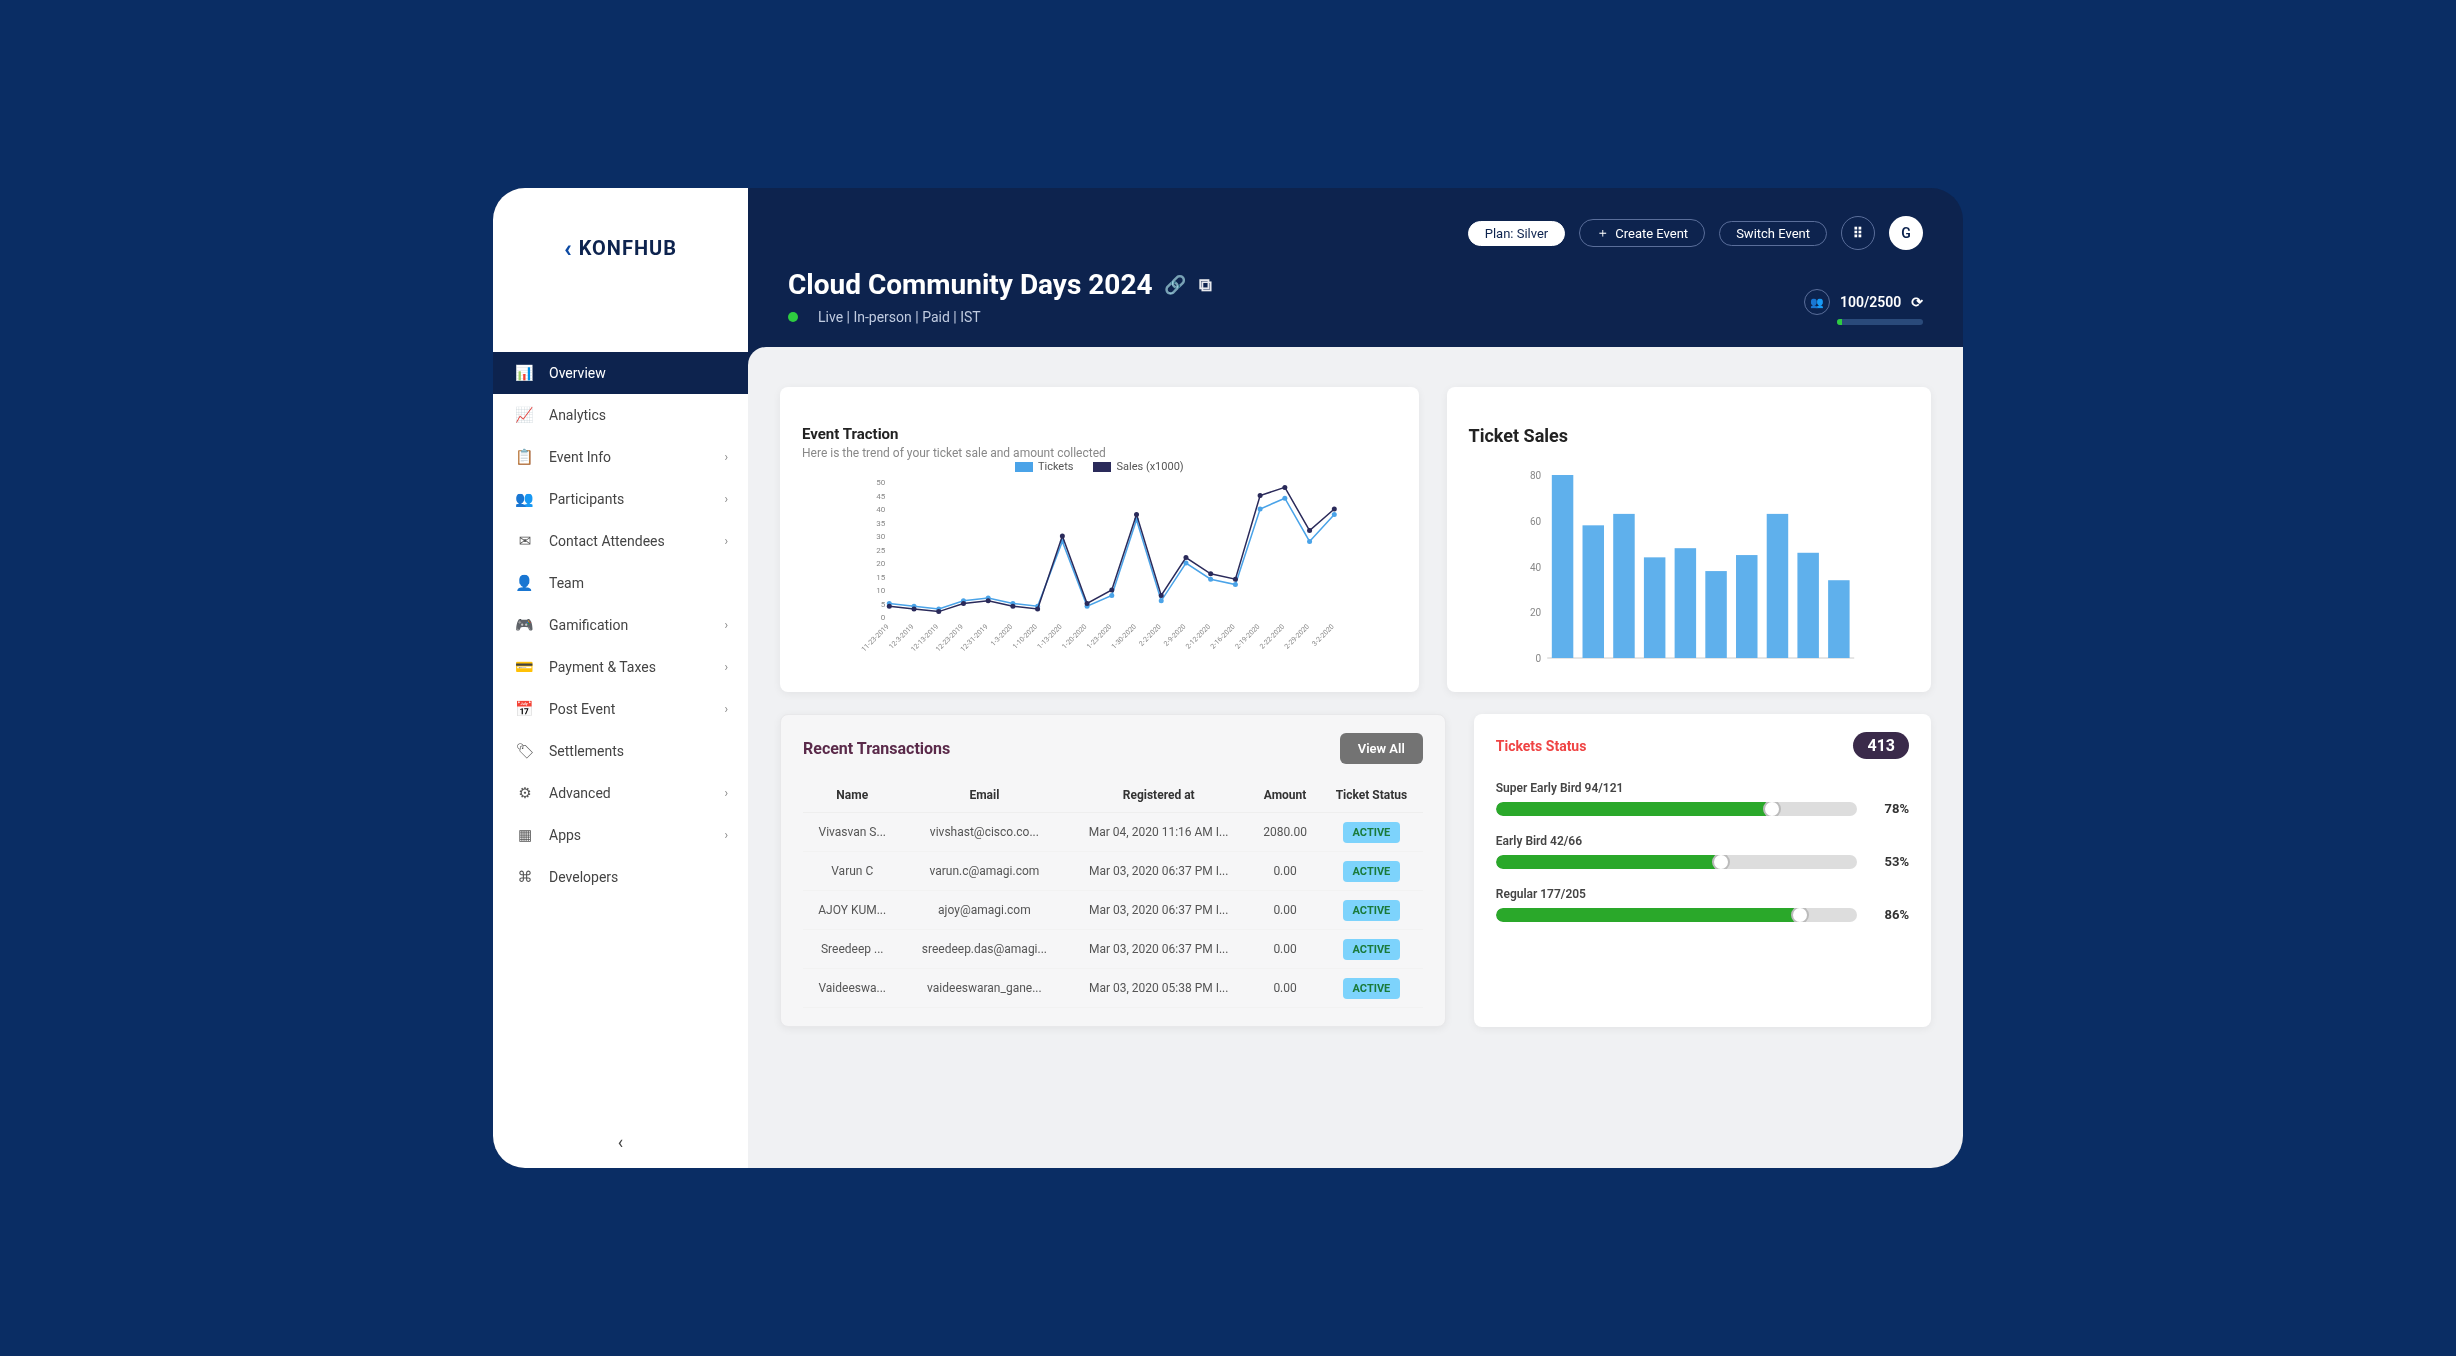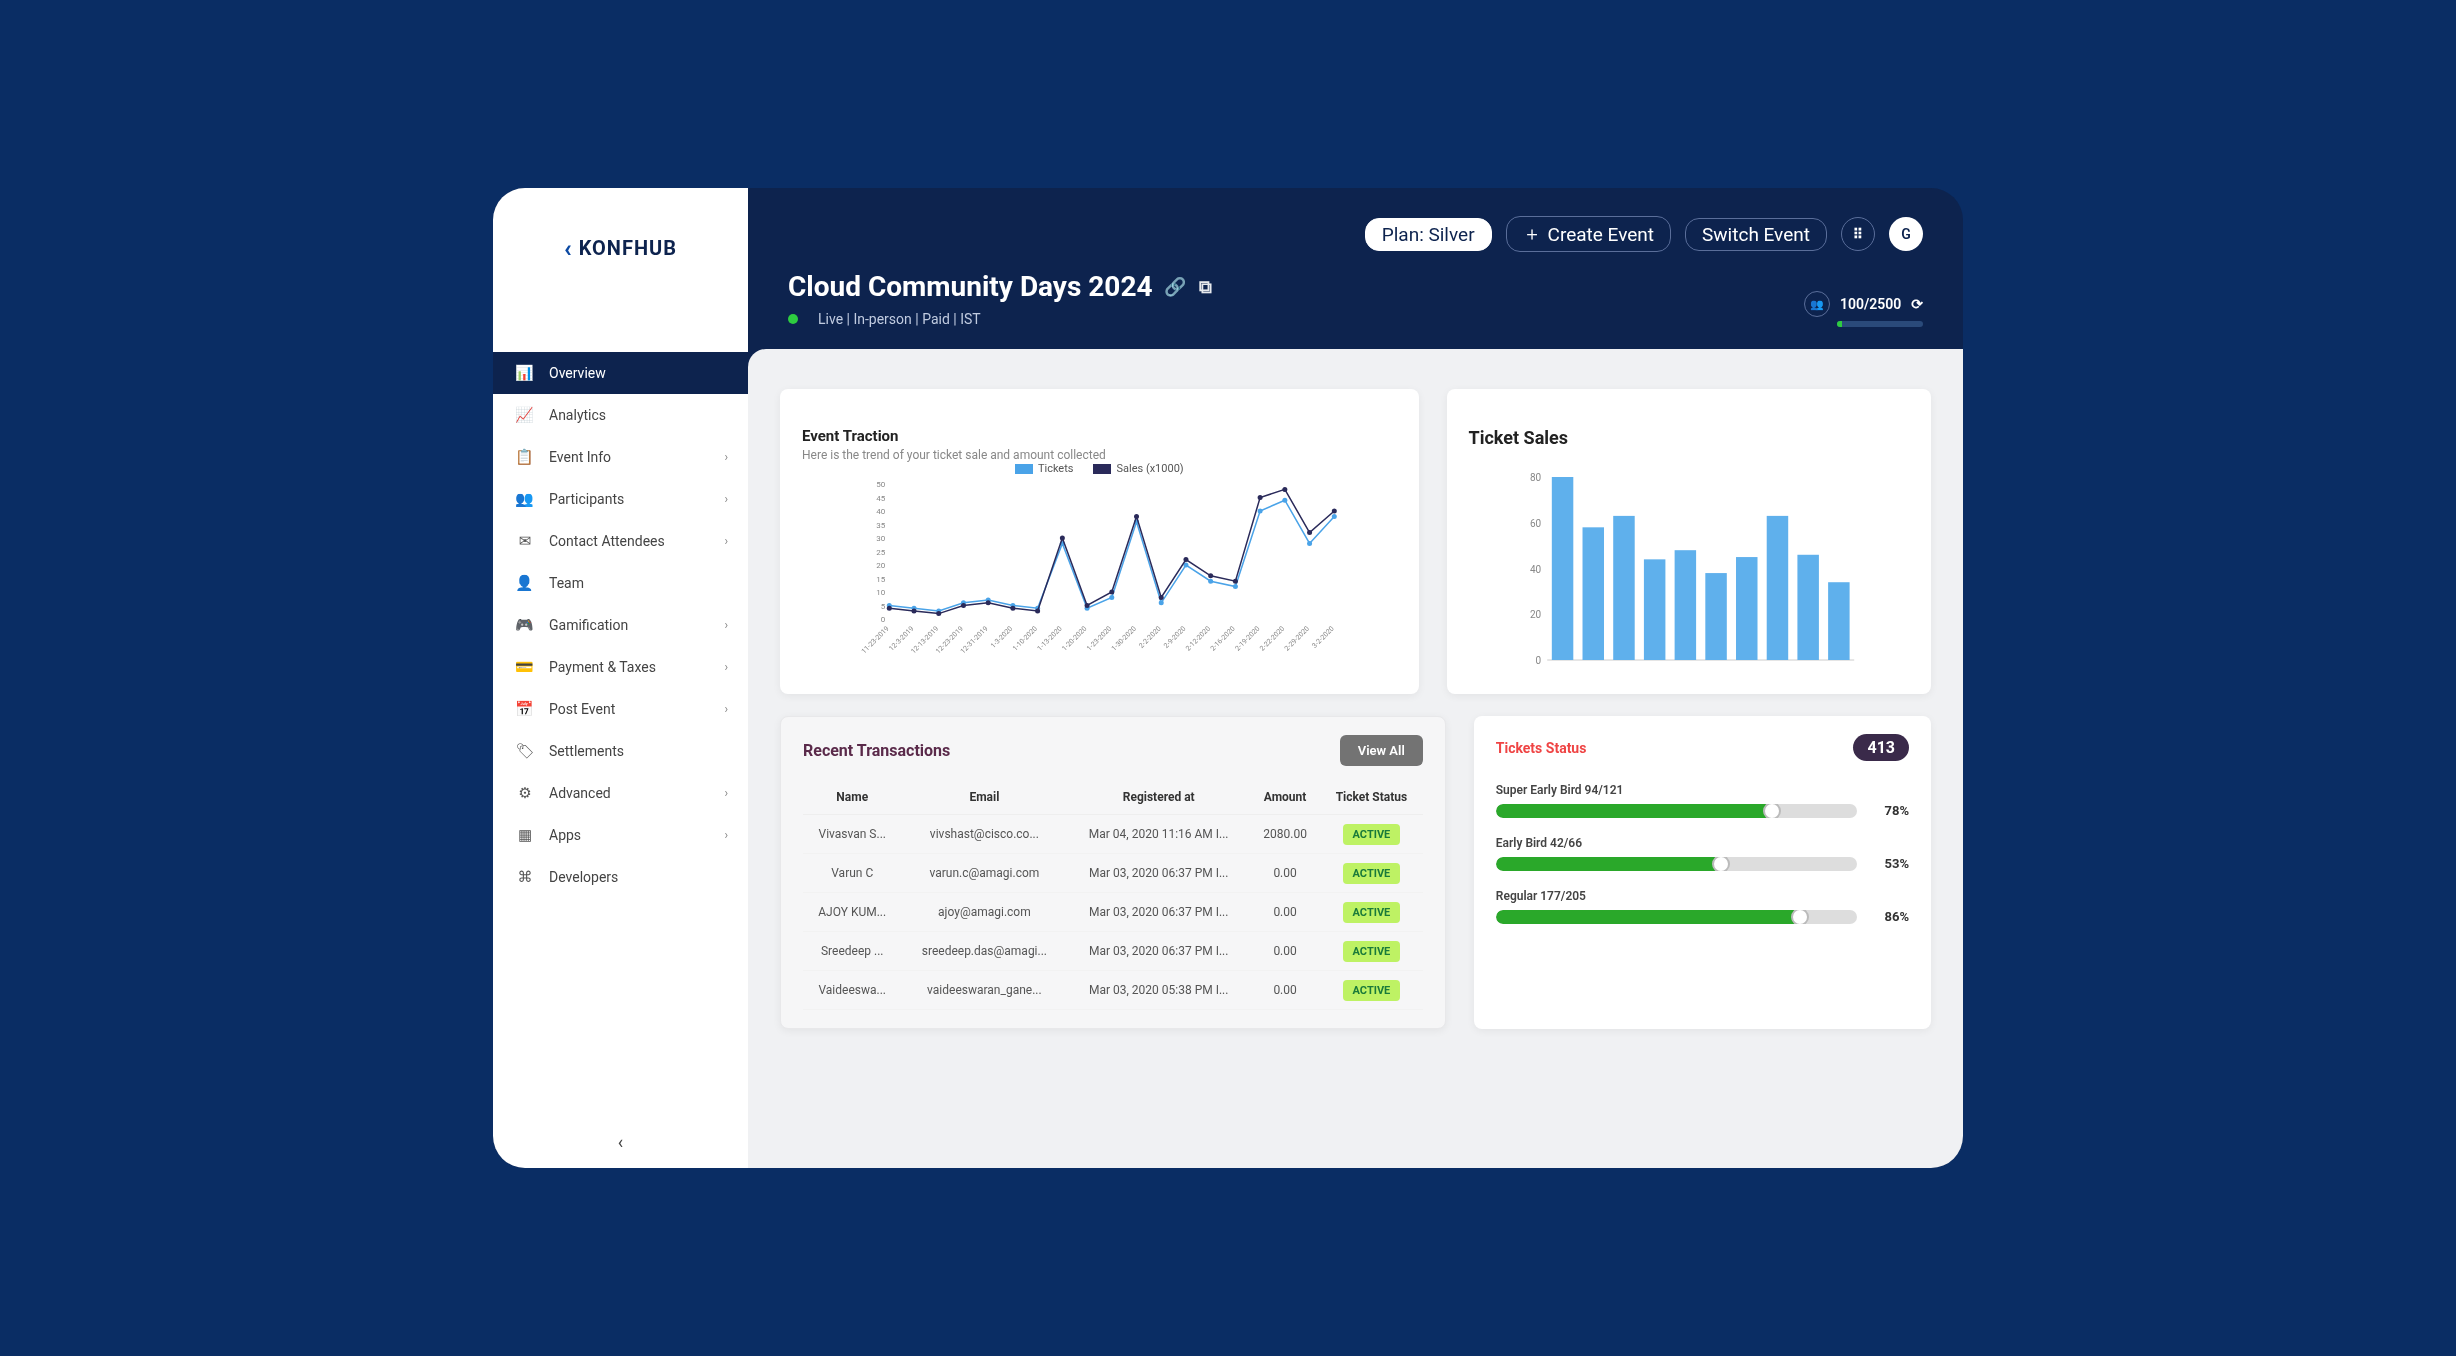--- a/index.html
+++ b/index.html
@@ -11,21 +11,21 @@
 .logo-chevron { color: #0d4aa3; font-size: 24px; font-weight: 900; }
 .nav-list { flex: 1; padding-top: 50px; }
 .nav-item { display: flex; align-items: center; padding: 12px 20px; font-size: 14px; color: #444; cursor: pointer; position: relative; }
 .nav-item.active { background: #0d234e; color: #fff; }
 .nav-icon { width: 24px; margin-right: 12px; display: inline-flex; align-items: center; justify-content: center; font-size: 15px; color: #555; }
 .nav-item.active .nav-icon { color: #fff; }
 .nav-chevron { margin-left: auto; font-size: 12px; color: #888; }
 .sidebar-collapse { padding: 16px 0; display: flex; justify-content: center; font-size: 18px; color: #444; cursor: pointer; }
 .main { flex: 1; display: flex; flex-direction: column; overflow: hidden; }
 .top-bar { display: flex; justify-content: flex-end; gap: 14px; padding: 28px 40px 0; align-items: center; }
-.pill-btn { background: transparent; border: 1px solid #5a6e9a; color: #fff; padding: 4px 16px; border-radius: 14px; font-size: 19px; cursor: pointer; display: inline-flex; align-items: center; gap: 6px; }
+.pill-btn { background: transparent; border: 1px solid #5a6e9a; color: #fff; padding: 4px 16px; border-radius: 14px; font-size: 13px; cursor: pointer; display: inline-flex; align-items: center; gap: 6px; }
 .pill-btn.white { background: #fff; color: #0d234e; border-color: #fff; }
 .icon-circle { width: 34px; height: 34px; border-radius: 50%; background: #fff; color: #0d234e; display: inline-flex; align-items: center; justify-content: center; font-size: 14px; cursor: pointer; font-weight: 600; }
 .icon-circle.outline { background: transparent; border: 1px solid #5a6e9a; color: #fff; }
 .header-area { padding: 18px 40px 22px; color: #fff; display: flex; justify-content: space-between; align-items: flex-end; }
 .event-title { font-size: 28px; font-weight: 700; display: flex; align-items: center; gap: 12px; }
 .title-icon { font-size: 18px; opacity: 0.9; cursor: pointer; }
 .event-meta { margin-top: 8px; font-size: 14px; color: #c0cbe0; display: flex; align-items: center; gap: 20px; }
 .status-dot { width: 10px; height: 10px; border-radius: 50%; background: #2ecc40; display: inline-block; }
 .capacity { display: flex; flex-direction: column; align-items: flex-end; gap: 4px; }
 .capacity-row { display: flex; align-items: center; gap: 10px; color: #fff; font-size: 14px; font-weight: 600; }
@@ -44,21 +44,21 @@
 .bar-chart { width: 100%; height: 200px; margin-top: 24px; }
 .lower-row { display: flex; gap: 28px; }
 .card-tx { flex: 1.5; }
 .card-status { flex: 1; }
 .tx-header { display: flex; justify-content: space-between; align-items: center; margin-bottom: 14px; }
 .tx-title { font-size: 16px; font-weight: 700; color: #5a2a4a; }
 .view-all-btn { background: #737373; color: #fff; border: none; padding: 8px 18px; border-radius: 6px; font-size: 13px; font-weight: 600; cursor: pointer; }
 .tx-table { width: 100%; border-collapse: collapse; }
 .tx-table th { font-size: 12px; font-weight: 700; color: #333; padding: 10px 8px; text-align: center; border-bottom: 1px solid #eee; }
 .tx-table td { font-size: 12px; color: #555; padding: 12px 8px; text-align: center; border-bottom: 1px solid #f2f2f2; }
-.badge-active { background: #bef264; color: #1a7a3a; padding: 4px 10px; border-radius: 4px; font-size: 11px; font-weight: 700; }
+.badge-active { background: #7dd3fc; color: #1a7a3a; padding: 4px 10px; border-radius: 4px; font-size: 11px; font-weight: 700; }
 .ts-header { display: flex; justify-content: space-between; align-items: center; margin-bottom: 22px; }
 .ts-title { font-size: 14px; font-weight: 700; color: #ef4444; text-align: center; }
 .ts-count { background: #3a2a4a; color: #fff; padding: 4px 14px; border-radius: 14px; font-size: 16px; font-weight: 700; }
 .ts-item { margin-bottom: 18px; }
 .ts-label { font-size: 12px; font-weight: 600; color: #444; margin-bottom: 6px; }
 .ts-bar-row { display: flex; align-items: center; gap: 12px; }
 .ts-bar-bg { flex: 1; height: 14px; background: #ddd; border-radius: 8px; overflow: hidden; position: relative; }
 .ts-bar-fill { height: 100%; background: #2aa82a; border-radius: 8px; position: relative; }
 .ts-knob { position: absolute; right: -3px; top: -2px; width: 18px; height: 18px; background: #fff; border: 2px solid #bbb; border-radius: 50%; }
 .ts-pct { font-size: 13px; font-weight: 700; color: #333; min-width: 40px; text-align: right; }

